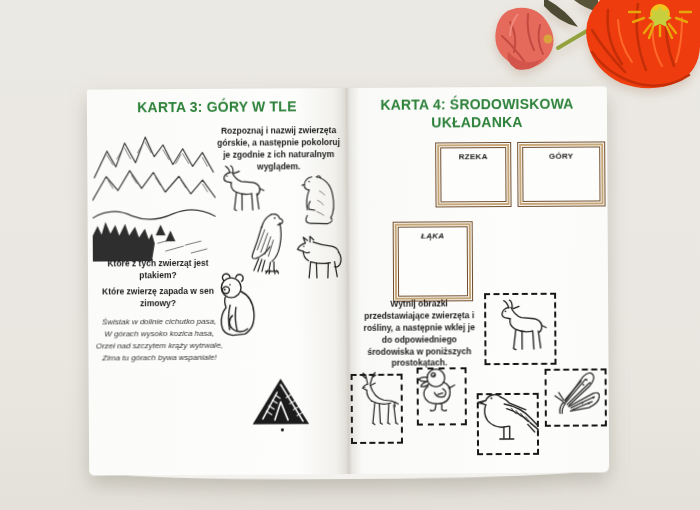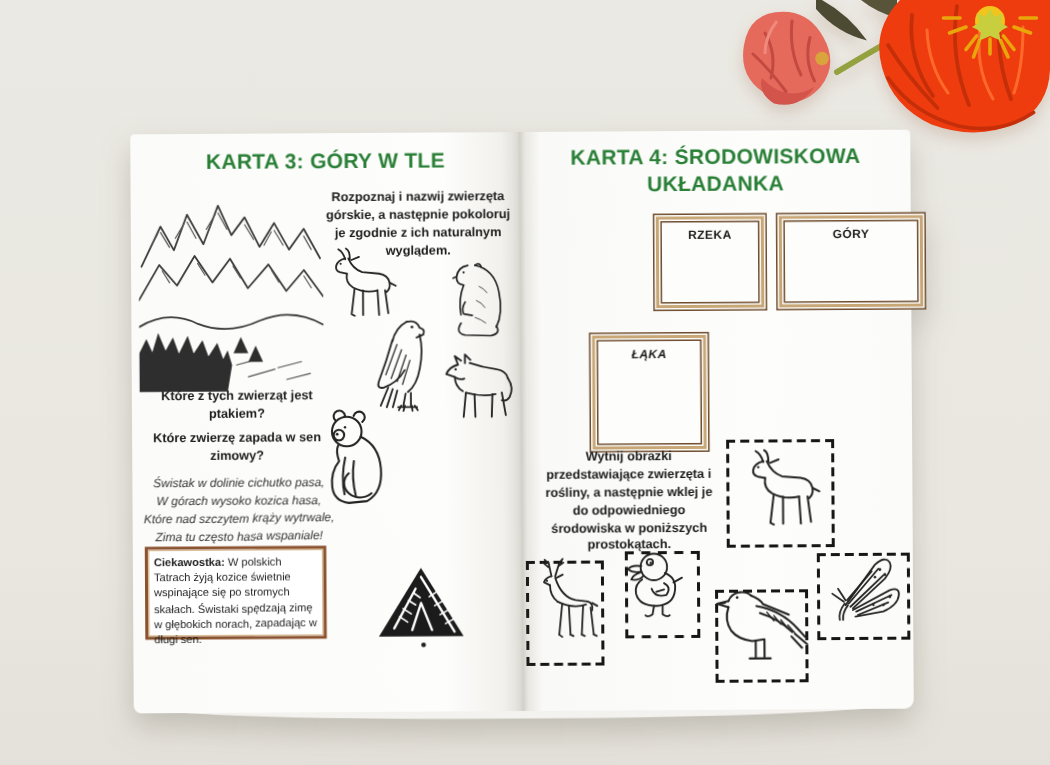--- a/index.html
+++ b/index.html
@@ -247,43 +247,39 @@
       <svg class="ill" style="left:124px;top:184px;width:58px;height:66px">
           <use href="#sym-bear"></use>
         </svg>
 
       <div class="txt" style="left:0px;top:169px;width:140px">Które z tych zwierząt jest ptakiem?</div>
       <div class="txt" style="left:0px;top:197px;width:140px">Które zwierzę zapada w sen zimowy?</div>
 
       <div class="poem" style="left:-4px;top:227px;width:150px">
         <div>Świstak w dolinie cichutko pasa,</div>
         <div>W górach wysoko kozica hasa,</div>
-        <div>Które nad szczytem krąży wytrwale,</div>
-        <div>Zima tu często hasa wspaniale!</div>
+        <div>Orzeł nad szczytem krąży wytrwale,</div>
+        <div>Zima tu górach bywa wspaniale!</div>
       </div>
 
-      <div class="factbox">
-        <b>Ciekawostka:</b>
-        <span>W polskich Tatrach żyją kozice świetnie wspinające się po stromych skałach. Świstaki spędzają zimę w głębokich norach, zapadając w długi sen.</span>
-      </div>
 
 
       <svg class="ill" style="left:162px;top:288px;width:60px;height:50px">
           <use href="#sym-trilogo"></use>
         </svg>
       <div class="logo-dot"></div>
     </div>
 
     <div class="page page-right">
       <div class="ttl ttl-r">KARTA 4: ŚRODOWISKOWA UKŁADANKA</div>
 
       <div class="hbox row1" style="left:88px;width:76px">
         <span class="hbox-label">RZEKA</span>
       </div>
-      <div class="hbox row1" style="left:170px;width:100px">
+      <div class="hbox row1" style="left:170px;width:88px">
         <span class="hbox-label">GÓRY</span>
       </div>
 
       <div class="hbox row2" style="left:45px;width:80px">
         <span class="hbox-label">ŁĄKA</span>
       </div>
 
       <div class="txt" style="left:10px;top:211px;width:122px">Wytnij obrazki przedstawiające zwierzęta i rośliny, a następnie wklej je do odpowiedniego środowiska w poniższych prostokątach.</div>
 
       <div class="cutbox" style="left:136px;top:206px;width:72px;height:72px"></div>

